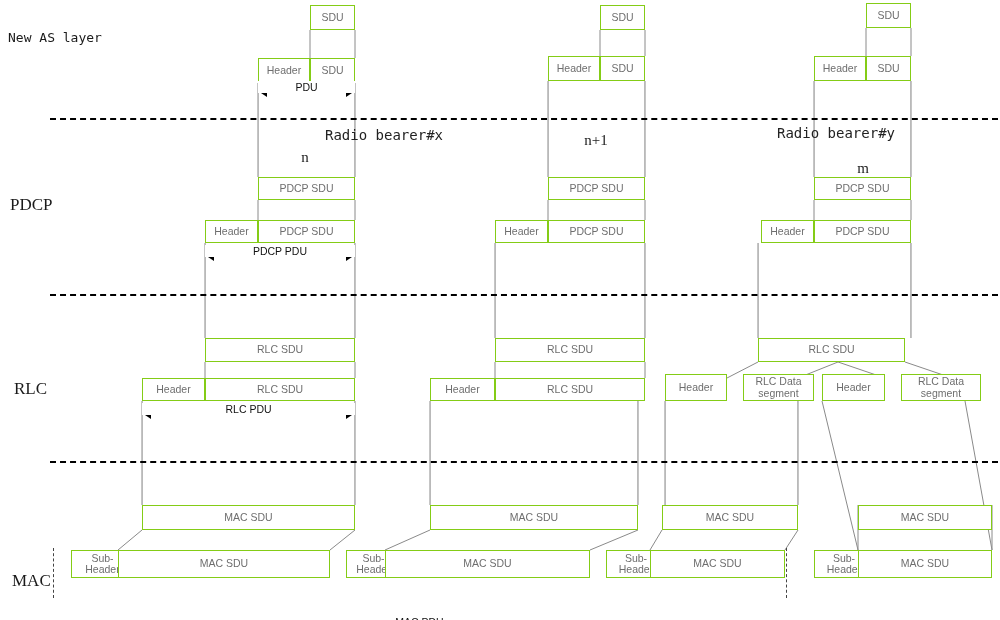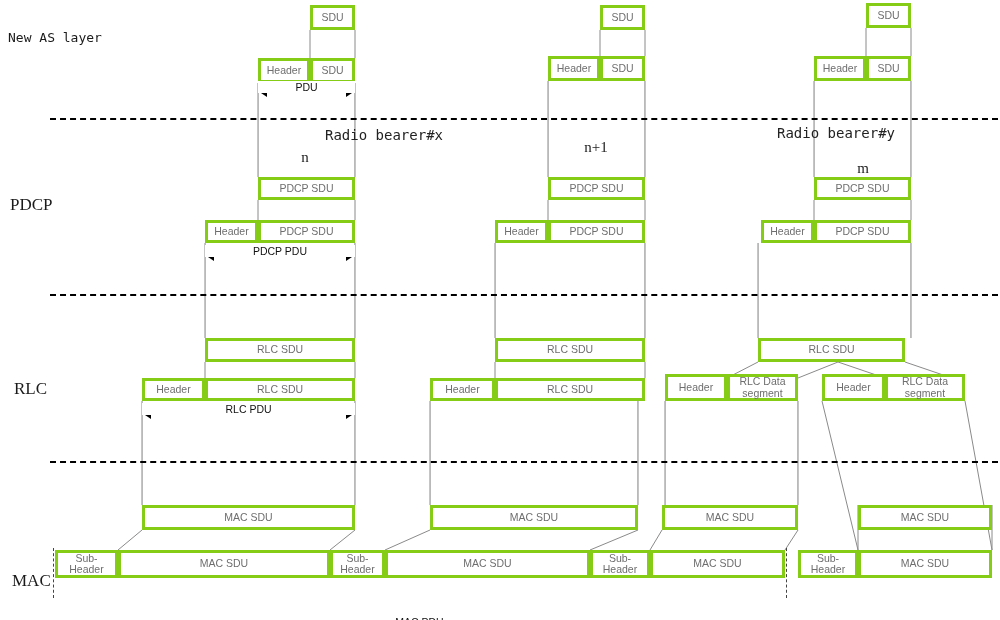--- a/index.html
+++ b/index.html
@@ -21,25 +21,25 @@
   .seq-label{
     position:absolute;font-family:"Liberation Serif", serif;
     font-size:15px;color:#222;white-space:nowrap;text-align:center;
   }
   
   .sep{
     position:absolute;height:0;border-top:2px dashed #000;
   }
   
   .box{
-    position:absolute;box-sizing:border-box;border:3px solid #84cc16;
+    position:absolute;box-sizing:border-box;border:1px solid #84cc16;
     background:#fff;display:flex;align-items:center;justify-content:center;
     font-size:10.5px;color:#6e6e6e;text-align:center;line-height:1.05;
   }
-  .box.two-line{white-space:pre-line;}
+  .box.two-line{white-space:pre-line;margin-left:16px;}
   
   .col{
     position:absolute;box-sizing:border-box;border-left:1px solid #b9b9b9;
     border-right:1px solid #b9b9b9;background:transparent;
   }
   
   .measure{position:absolute;height:12px;}
   .measure .line{
     position:absolute;left:6px;right:6px;top:5px;height:0;border-top:1px solid #333;
   }
@@ -147,21 +147,21 @@
 
   <div class="layer-label mono" style="left:8px;top:30px;">New AS layer</div>
   <div class="layer-label" style="left:10px;top:195px;">PDCP</div>
   <div class="layer-label" style="left:14px;top:379px;">RLC</div>
   <div class="layer-label" style="left:12px;top:524px;margin-top:47px;">MAC</div>
 
   <div class="bearer-label" style="left:325px;top:127px;">Radio bearer#x</div>
   <div class="bearer-label" style="left:765px;top:125px;margin-left:12px;">Radio bearer#y</div>
 
   <div class="seq-label" style="left:280px;top:149px;width:50px;">n</div>
-  <div class="seq-label" style="left:571px;top:139px;width:50px;">n+1</div>
+  <div class="seq-label" style="left:571px;top:132px;width:50px;">n+1</div>
   <div class="seq-label" style="left:838px;top:160px;width:50px;">m</div>
 
   <div class="box" style="left:310px;top:5px;width:45px;height:25px;">SDU</div>
   <div class="box" style="left:258px;top:58px;width:52px;height:25px;">Header</div>
   <div class="box" style="left:310px;top:58px;width:45px;height:25px;">SDU</div>
   <div class="measure" style="left:258px;top:85px;width:97px;">
     <span class="cap-l"></span>
       <span class="line"></span>
       <span class="cap-r"></span>
     <span class="txt"><span>PDU</span></span>

